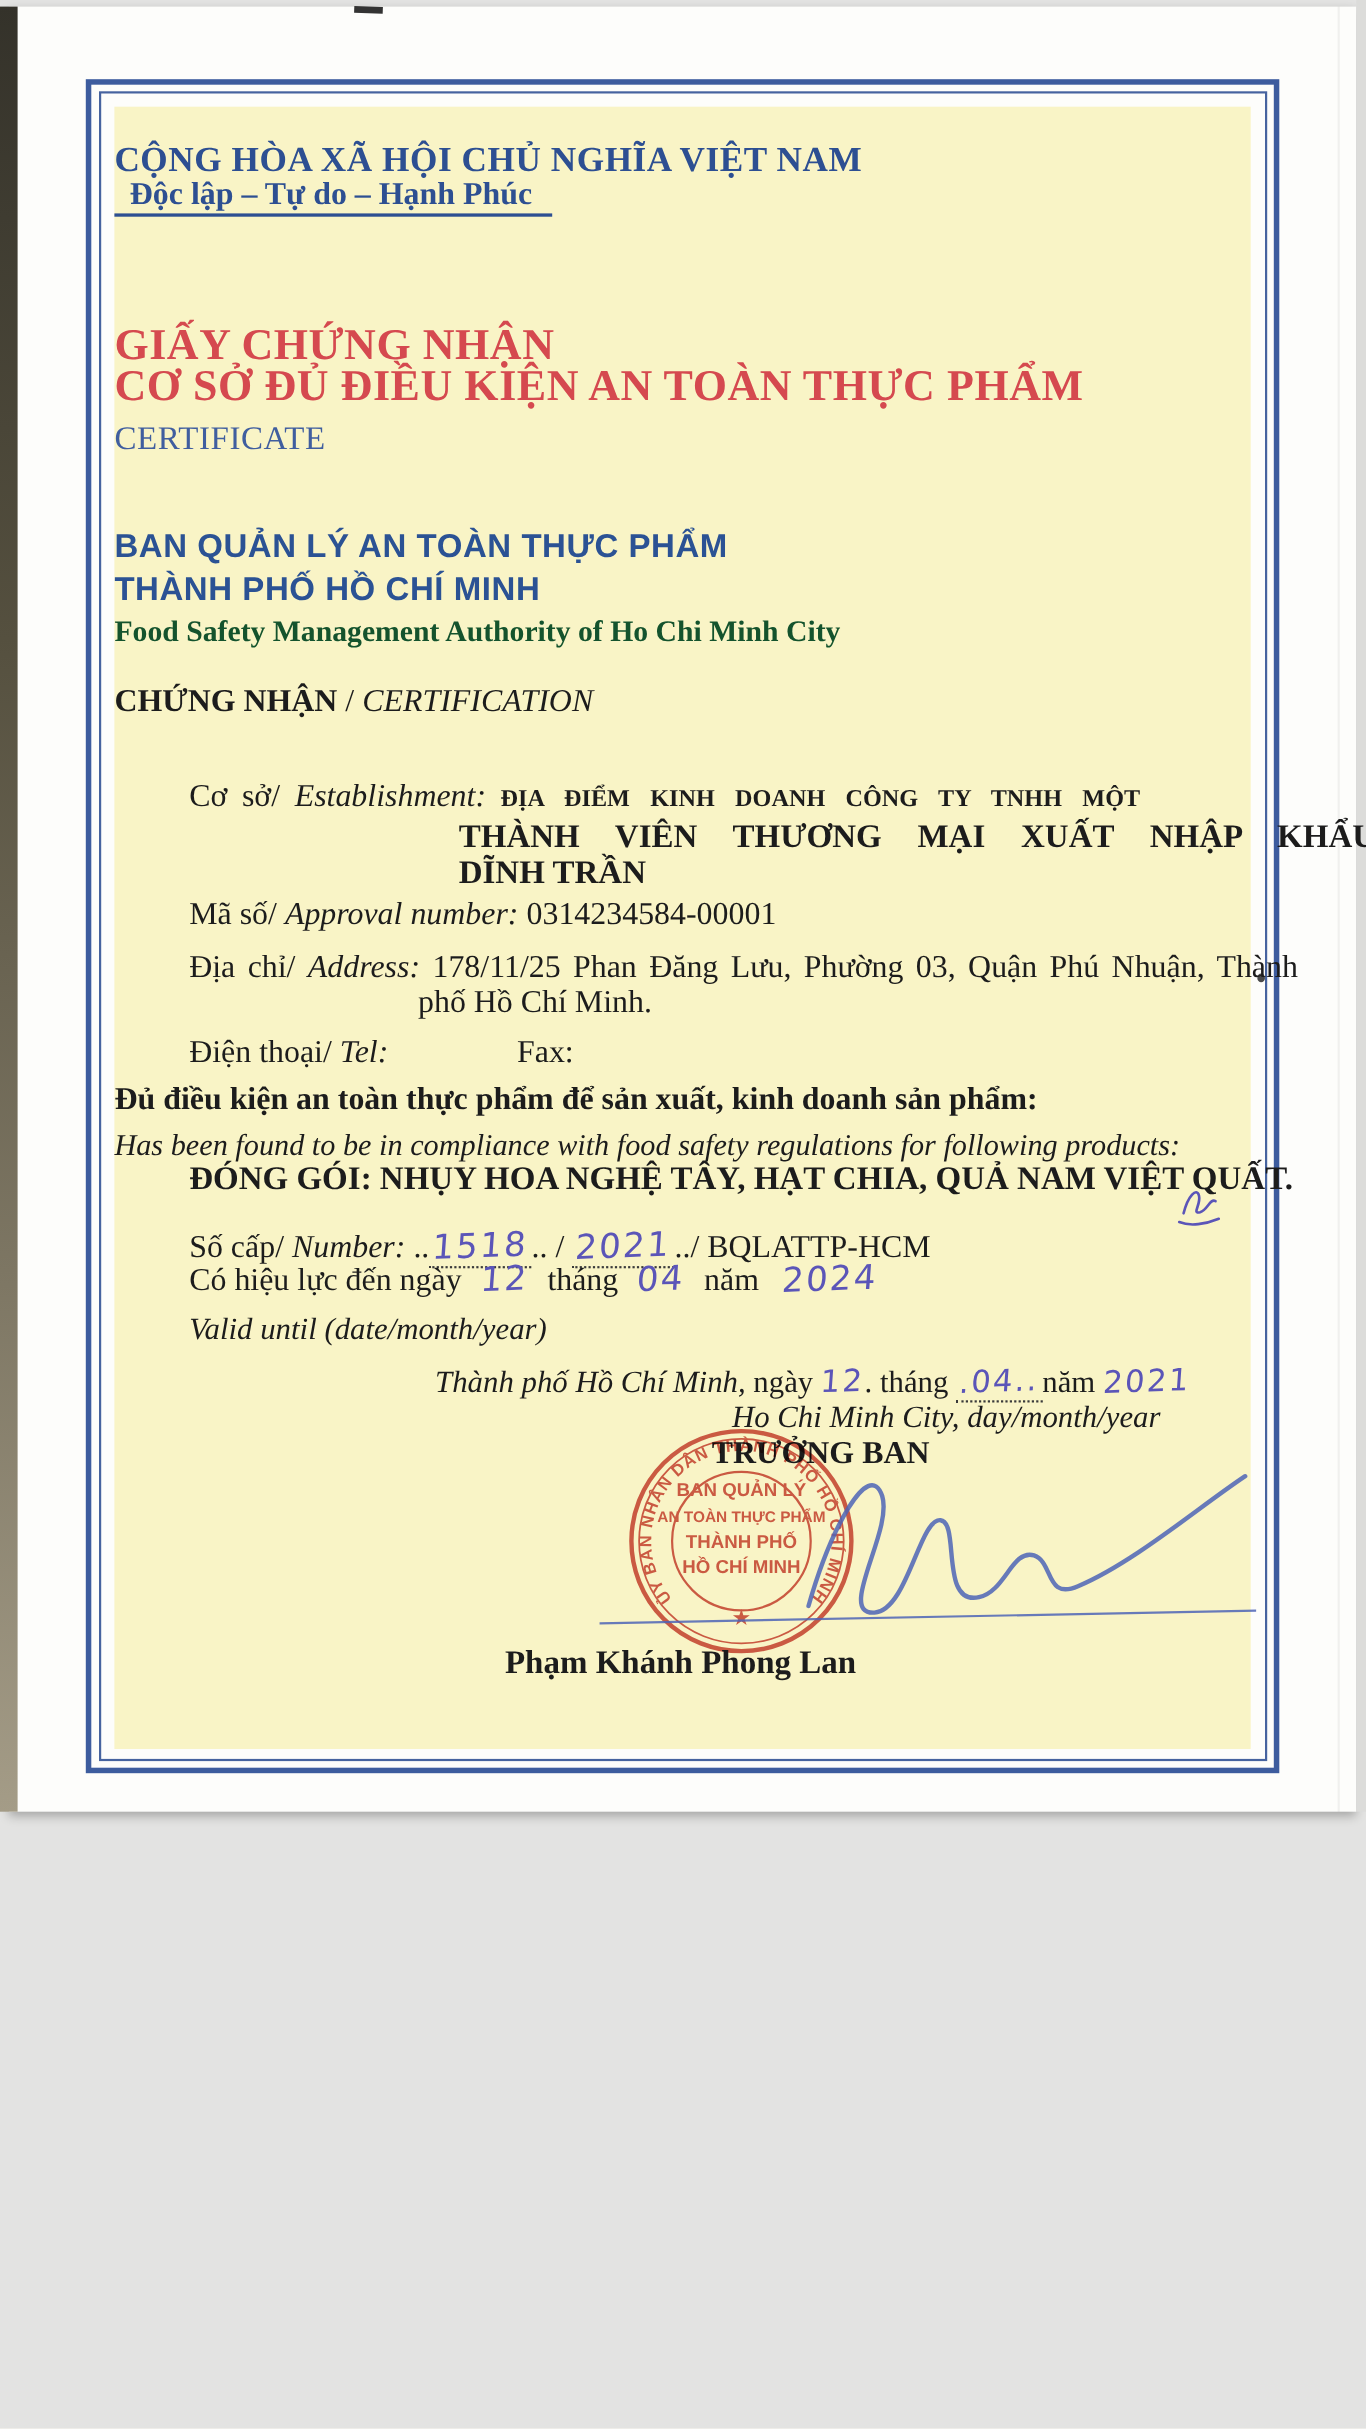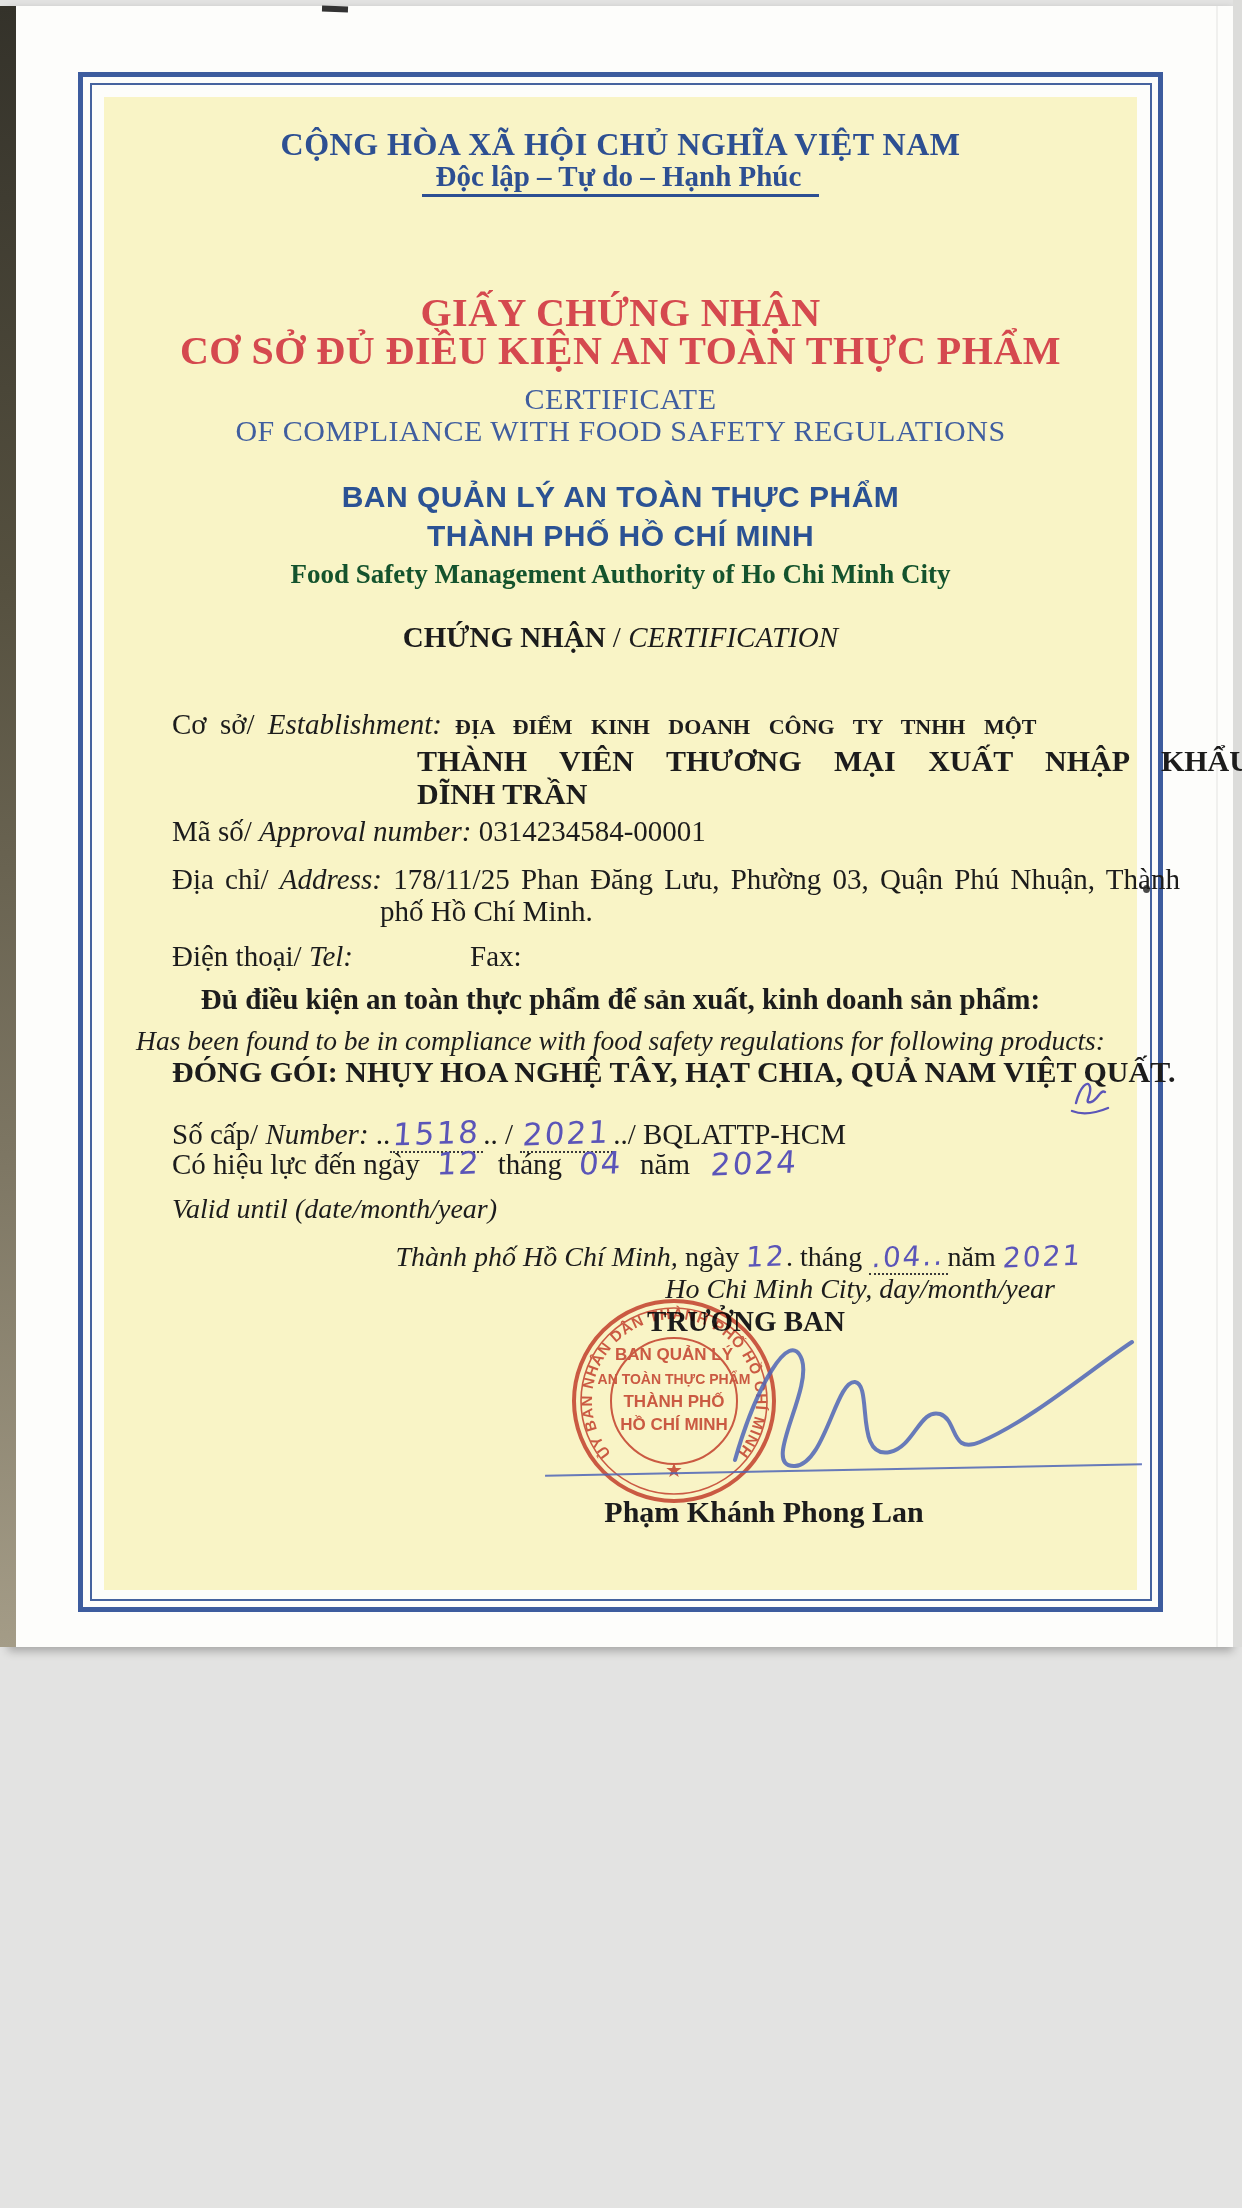--- a/index.html
+++ b/index.html
@@ -9,21 +9,21 @@
          box-shadow:0 4px 9px rgba(0,0,0,.28);}
   .edge-strip{position:absolute;left:0;top:6px;width:16px;height:1641px;
          background:linear-gradient(#34322a,#55503f 35%,#7d7663 70%,#a49c87);}
   .crease{position:absolute;left:1216px;top:6px;width:2px;height:1641px;background:rgba(0,0,0,.05);}
   .frame-outer{position:absolute;left:78px;top:72px;width:1085px;height:1540px;
          border:5px solid #3d5c9e;box-sizing:border-box;}
   .frame-inner{position:absolute;left:90px;top:83px;width:1062px;height:1518px;
          border:2px solid #46639f;box-sizing:border-box;}
   .cert{position:absolute;left:104px;top:97px;width:1033px;height:1493px;background:#f9f4c6;}
   .ln{position:absolute;white-space:nowrap;color:#1c1c1c;font-size:29px;line-height:36px;}
-  .ctr{left:0;width:100%;text-align:center;}
+  .ctr{left:0;width:100%;text-align:left;}
   .it{font-style:italic;}
   .b{font-weight:bold;}
   .national{font-size:32px;font-weight:bold;color:#2d4f92;letter-spacing:.5px;}
   .motto-wrap{display:inline-block;border-bottom:3px solid #2d4f92;padding:0 18px 0 14px;}
   .motto{font-size:29px;font-weight:bold;color:#2d4f92;}
   .title-red{font-size:40px;line-height:44px;font-weight:bold;color:#d5494f;letter-spacing:.5px;}
   .cert-en{font-size:30px;color:#405e9f;letter-spacing:.5px;}
   .auth-vn{font-family:"Liberation Sans","DejaVu Sans",sans-serif;font-size:30px;font-weight:bold;
            color:#2b5294;letter-spacing:.5px;}
   .auth-en{font-size:27px;font-weight:bold;color:#14532d;}
@@ -56,21 +56,20 @@
   <div class="cert">
 
     <div class="ln ctr national" style="top:29px;">CỘNG HÒA XÃ HỘI CHỦ NGHĨA VIỆT NAM</div>
     <div class="ln ctr" style="top:61px;">
       <span class="motto-wrap"><span class="motto">Độc lập – Tự do – Hạnh Phúc</span></span>
     </div>
 
     <div class="ln ctr title-red" style="top:232px;">CƠ SỞ ĐỦ ĐIỀU KIỆN AN TOÀN THỰC PHẨM</div>
     <div class="ln ctr title-red" style="top:194px;">GIẤY CHỨNG NHẬN</div>
     <div class="ln ctr cert-en" style="top:284px;">CERTIFICATE</div>
-    <div class="ln ctr cert-en" style="top:316px;">OF COMPLIANCE WITH FOOD SAFETY REGULATIONS</div>
 
     <div class="ln ctr auth-vn" style="top:382px;">BAN QUẢN LÝ AN TOÀN THỰC PHẨM</div>
     <div class="ln ctr auth-vn" style="top:421px;">THÀNH PHỐ HỒ CHÍ MINH</div>
     <div class="ln ctr auth-en" style="top:459px;">Food Safety Management Authority of Ho Chi Minh City</div>
 
     <div class="ln ctr" style="top:522px;">
       <span class="b">CHỨNG NHẬN</span><span> / </span><span class="it">CERTIFICATION</span>
     </div>
 
     <div class="ln" style="left:68px;top:609px;word-spacing:6px;">

